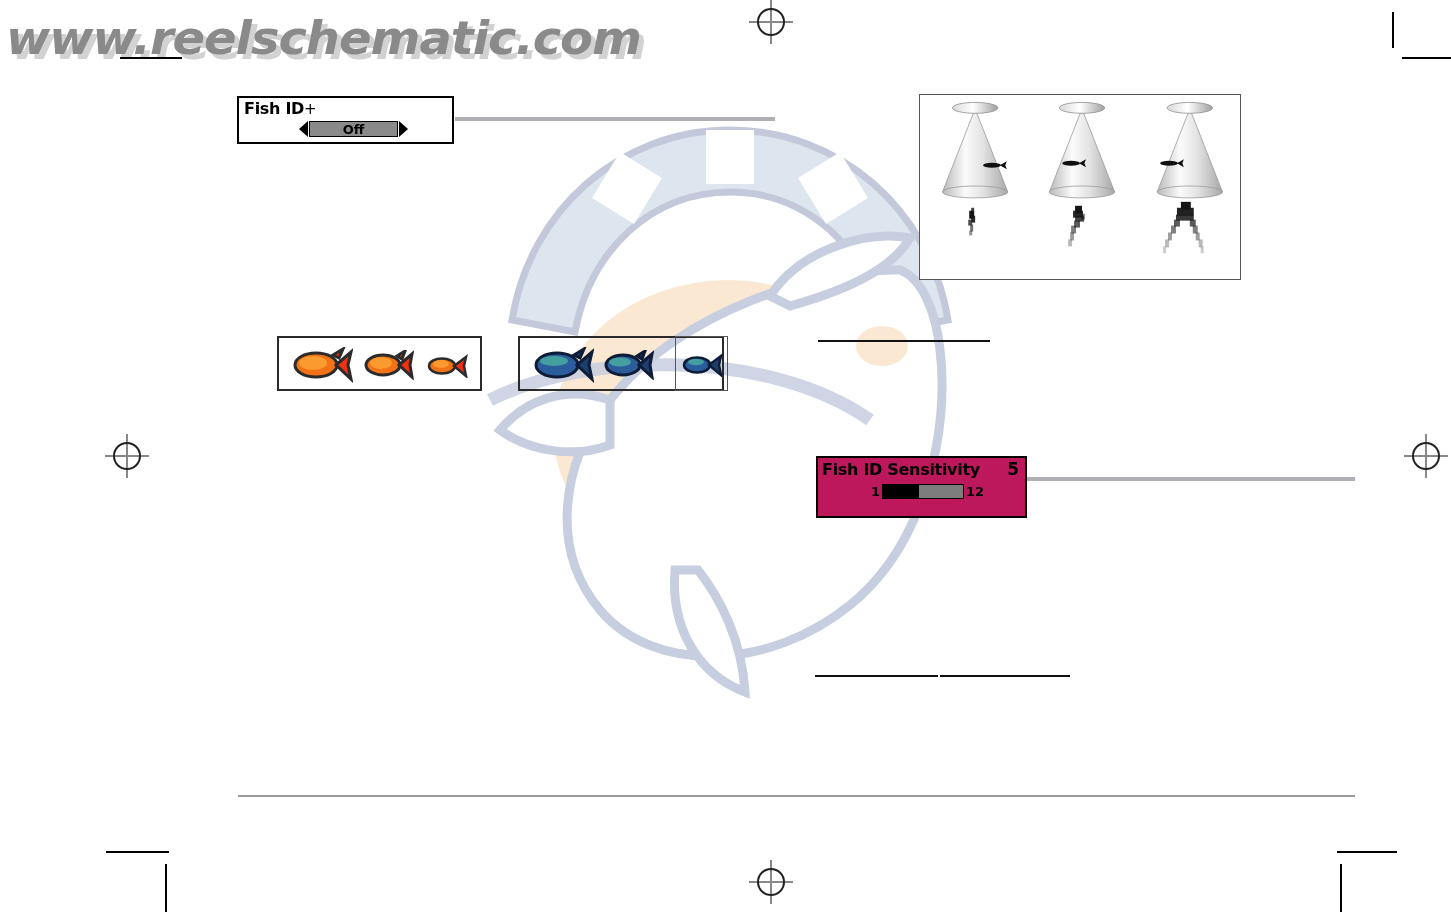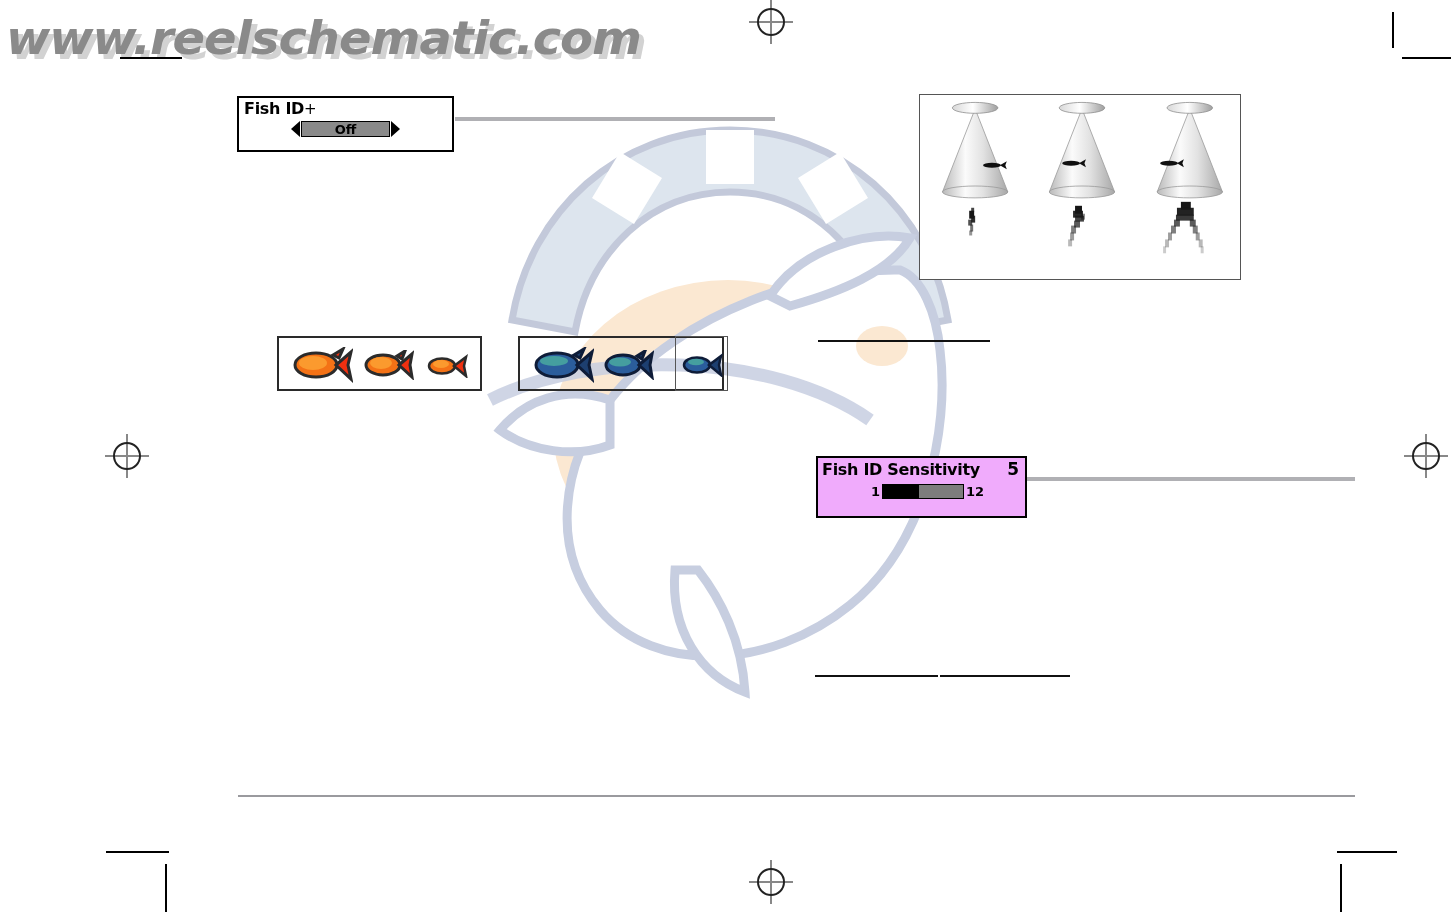--- a/index.html
+++ b/index.html
@@ -37,34 +37,34 @@
   .crop-v{position:absolute;width:2px;background:#000;}
   .crop-h{position:absolute;height:2px;background:#000;}
   .reg-mark{position:absolute;width:44px;height:44px;}
 
   
   .leader-gray{position:absolute;height:4px;background:#b0b0b4;}
   .leader-black{position:absolute;height:2px;background:#111;}
 
   
   #fishid-box{
-    left:237px;top:96px;width:217px;height:56px;
+    left:237px;top:96px;width:217px;height:48px;
     border:2px solid #000;background:#fff;
     box-sizing:border-box;
   }
   #fishid-title{
     position:absolute;left:5px;top:1px;
     font-size:16px;font-weight:bold;color:#000;
     font-family:"DejaVu Sans", sans-serif;
     letter-spacing:-0.3px;
     white-space:nowrap;
   }
   #fishid-title .plus{font-weight:normal;font-size:15px;}
   #fishid-slider-row{
-    position:absolute;left:52px;top:23px;
+    position:absolute;left:60px;top:23px;
     display:flex;align-items:center;
   }
   .tri-left{
     width:0;height:0;
     border-top:8px solid transparent;
     border-bottom:8px solid transparent;
     border-right:9px solid #000;
   }
   .tri-right{
     width:0;height:0;
@@ -80,21 +80,21 @@
     display:flex;align-items:center;justify-content:center;
     font-size:13px;font-weight:bold;color:#000;
     font-family:"DejaVu Sans", sans-serif;
     margin:0 1px;
     line-height:1;
   }
 
   
   #sens-box{
     left:816px;top:456px;width:211px;height:62px;
-    border:2px solid #000;background:#f0abfc;
+    border:2px solid #000;background:#be185d;
     box-sizing:border-box;
   }
   #sens-title{
     position:absolute;left:4px;top:2px;
     font-size:16px;font-weight:bold;color:#000;
     font-family:"DejaVu Sans", sans-serif;
     letter-spacing:-0.3px;white-space:nowrap;
   }
   #sens-value{
     position:absolute;right:6px;top:1px;

